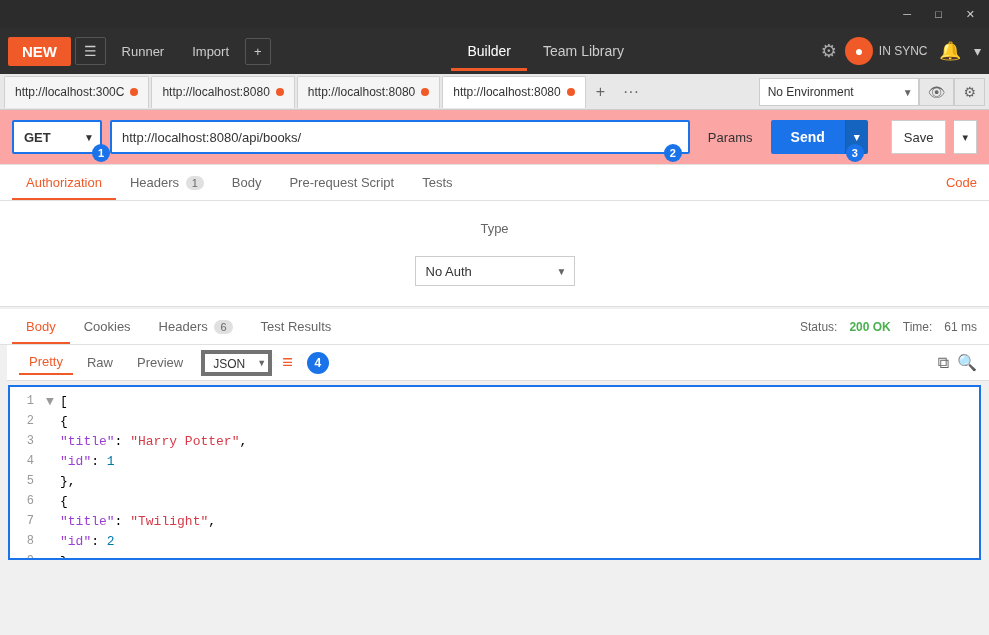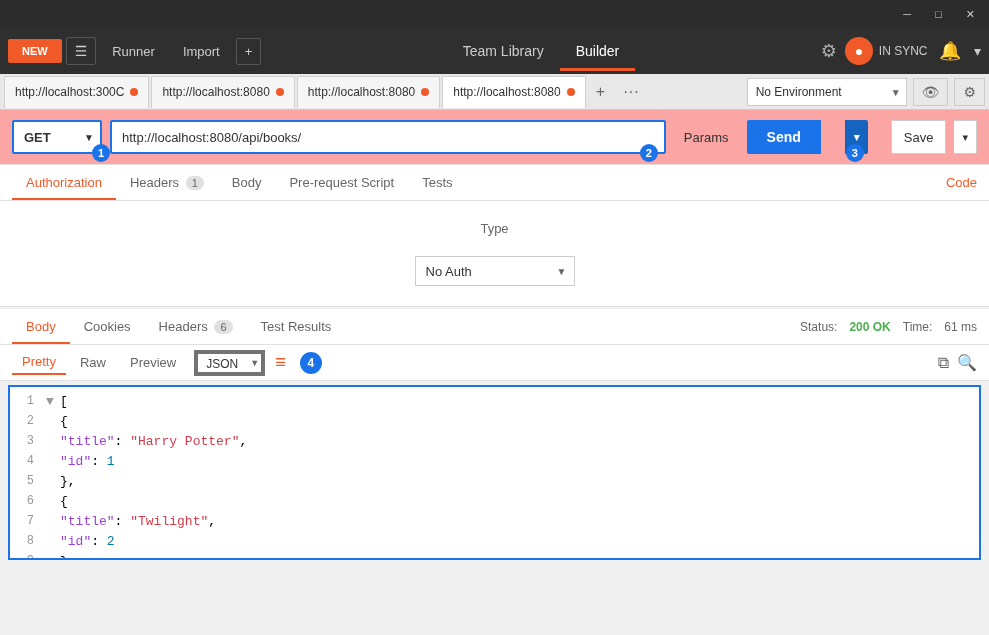--- a/index.html
+++ b/index.html
@@ -30,21 +30,21 @@
       align-items: center;
       background: #2f2f2f;
       height: 46px;
       padding: 0 8px;
       gap: 4px;
     }
     .new-btn {
       background: #f05a28;
       color: white;
       font-weight: bold;
-      font-size: 11px;
+      font-size: 15px;
       border: none;
       padding: 6px 14px;
       cursor: pointer;
       border-radius: 2px;
     }
     .nav-icon-btn {
       background: none;
       border: 1px solid #555;
       color: #ccc;
       padding: 5px 8px;
@@ -176,21 +176,20 @@
       border: none;
       font-size: 16px;
       color: #666;
       cursor: pointer;
       padding: 4px 8px;
     }
     .env-section {
       margin-left: auto;
       display: flex;
       align-items: center;
-      gap: 6px;
     }
     .env-select {
       border: 1px solid #ccc;
       background: white;
       padding: 4px 24px 4px 8px;
       font-size: 12px;
       color: #333;
       appearance: none;
       cursor: pointer;
       width: 160px;
@@ -303,21 +302,20 @@
       border: none;
       font-size: 13px;
       color: #333;
       cursor: pointer;
       padding: 6px 10px;
     }
     .send-btn-wrapper {
       display: flex;
       align-items: flex-end;
       position: relative;
-      gap: 24px;
     }
     .send-btn {
       background: #1a73e8;
       color: white;
       border: none;
       padding: 6px 20px;
       font-size: 14px;
       font-weight: bold;
       cursor: pointer;
       height: 34px;
@@ -489,20 +487,21 @@
 
     
     .body-toolbar {
       display: flex;
       align-items: center;
       padding: 4px 12px;
       background: white;
       border-bottom: 1px solid #e0e0e0;
       height: 36px;
       gap: 4px;
+      margin-left: 7px;
     }
     .fmt-tab {
       padding: 4px 10px;
       font-size: 13px;
       color: #666;
       cursor: pointer;
     }
     .fmt-tab.active {
       color: #f05a28;
       border-bottom: 2px solid #f05a28;
@@ -618,22 +617,22 @@
   <button class="title-bar-btn close">✕</button>
 </div>
 
 <div class="nav-bar">
   <button class="new-btn">NEW</button>
   <button class="nav-icon-btn">☰</button>
   <button class="nav-text-btn">Runner</button>
   <button class="nav-text-btn">Import</button>
   <button class="nav-icon-btn" style="font-size:13px;">+</button>
   <div class="nav-center">
+    <div class="nav-tab active">Builder</div>
     <div class="nav-tab">Team Library</div>
-    <div class="nav-tab active">Builder</div>
   </div>
   <div class="nav-right">
     <span class="sync-wheel">⚙</span>
     <div class="sync-btn">
       <div class="sync-icon">●</div>
       <span style="color:#ccc;font-size:12px;">IN SYNC</span>
     </div>
     <button class="bell-btn">🔔</button>
     <button class="chevron-btn">▾</button>
   </div>

